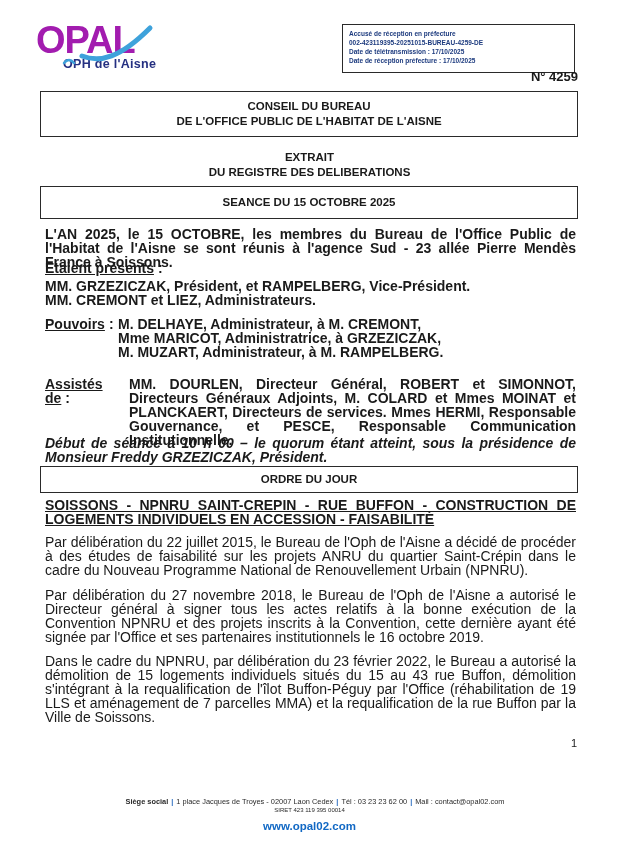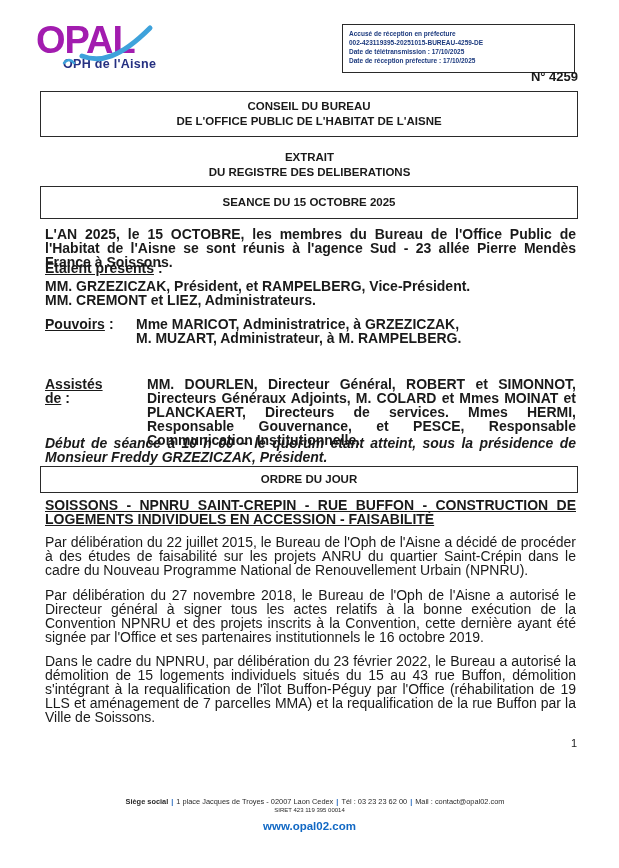--- a/index.html
+++ b/index.html
@@ -47,21 +47,21 @@
   .council-box { top:91px; padding:7px 8px; }
   .extract { left:0; top:150px; width:100%; text-align:center; font-weight:bold; font-size:11.5px; line-height:15px; }
   .session-box { top:186px; padding:8px 4px; }
 
   .body-block { left:45px; width:531px; font-size:14px; line-height:14px; margin:0; }
 
   .opening { top:227px; font-weight:bold; }
   .present-label { top:261px; font-weight:bold; }
   .present-lines { top:279px; font-weight:bold; }
 
-  .hang { display:flex; font-weight:bold;gap:18px; }
+  .hang { display:flex; font-weight:bold; }
   .powers { top:317px; }
   .powers .hang-label { flex:0 0 73px; }
   .assisted { top:377px; }
   .assisted .hang-label { flex:0 0 84px; }
   .hang-content { flex:1; }
   .colon { margin-left:4px; }
 
   .start-line { top:436px; font-weight:bold; font-style:italic; }
 
   .agenda-box { top:466px; padding:5px 16px; }
@@ -118,20 +118,21 @@
 <p class="abs body-block present-label"><span class="u">Etaient présents</span><span class="colon">:</span></p>
 
 <div class="abs body-block present-lines">
   <div>MM. GRZEZICZAK, Président, et RAMPELBERG, Vice-Président.</div>
   <div>MM. CREMONT et LIEZ, Administrateurs.</div>
 </div>
 
 <div class="abs body-block hang powers">
   <div class="hang-label"><span class="u">Pouvoirs</span><span class="colon">:</span></div>
   <div class="hang-content">
+    <div>M. DELHAYE, Administrateur, à M. CREMONT,</div>
     <div>Mme MARICOT, Administratrice, à GRZEZICZAK,</div>
     <div>M. MUZART, Administrateur, à M. RAMPELBERG.</div>
   </div>
 </div>
 
 <div class="abs body-block hang assisted">
   <div class="hang-label"><span class="u">Assistés de</span><span class="colon">:</span></div>
   <div class="hang-content justify">MM. DOURLEN, Directeur Général, ROBERT et SIMONNOT, Directeurs Généraux Adjoints, M. COLARD et Mmes MOINAT et PLANCKAERT, Directeurs de services. Mmes HERMI, Responsable Gouvernance, et PESCE, Responsable Communication Institutionnelle.</div>
 </div>
 

